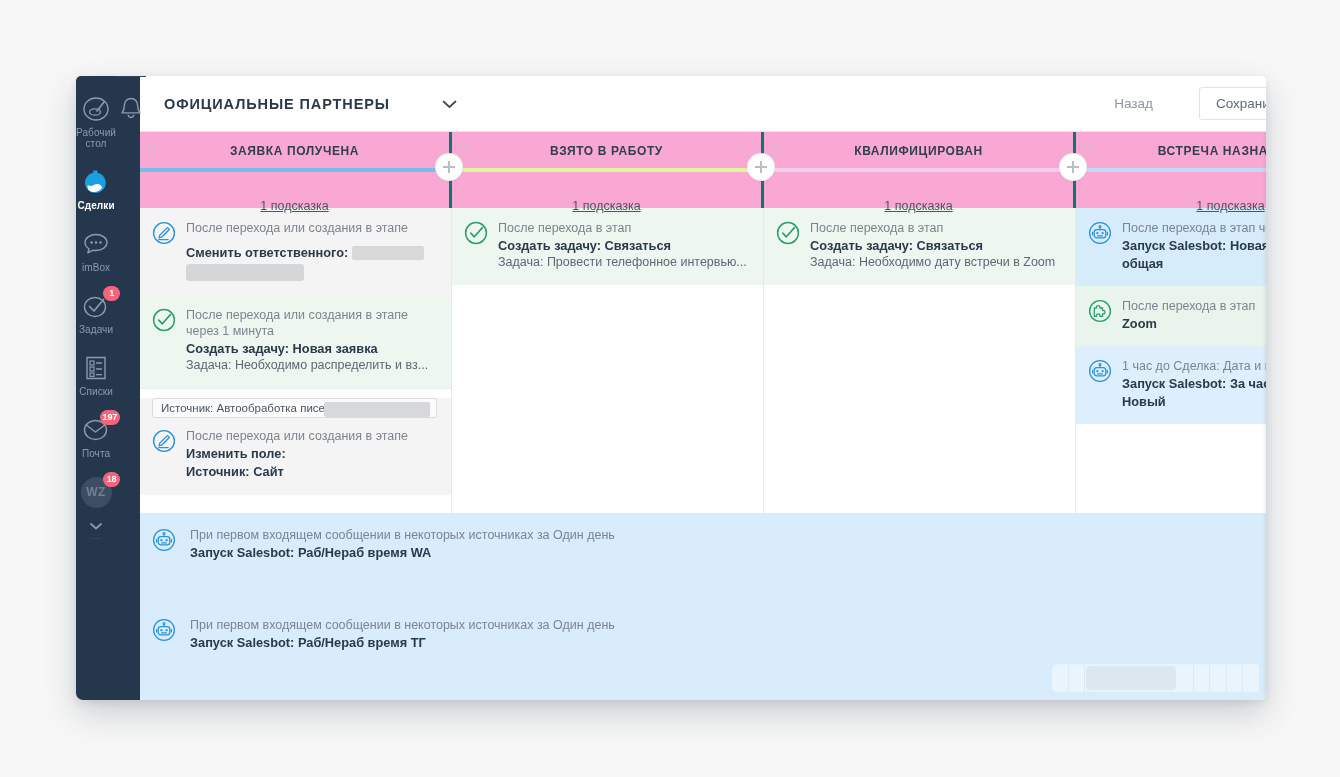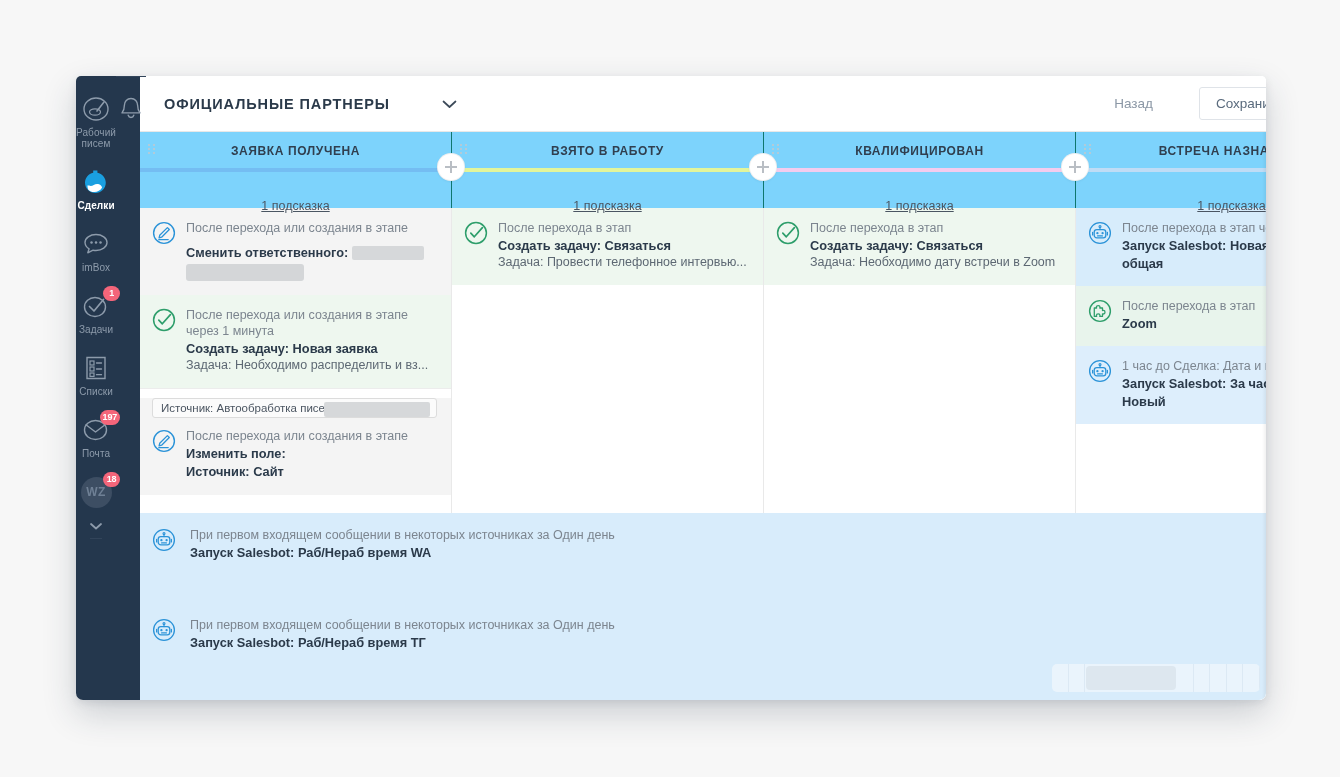--- a/index.html
+++ b/index.html
@@ -195,22 +195,22 @@
     height: 76px;
     flex: 0 0 76px;
     background: #f7f7f7;
     position: relative;
     z-index: 3;
   }
   .col-head {
     width: 312px;
     flex: 0 0 312px;
     position: relative;
-    background: #7dd3fc;
-    border-right: 1px solid #0f766e;
+    background: #f9a8d4;
+    border-right: 3px solid #0f766e;
   }
   .col-head-title {
     text-align: center;
     font-size: 12px;
     font-weight: bold;
     color: #303f4f;
     letter-spacing: .6px;
     padding-top: 12px;
     white-space: nowrap;
   }
@@ -414,21 +414,21 @@
     <div class="nav-list">
 
       <div class="nav-item two-line">
         <div class="nav-icon-wrap">
           <svg width="30" height="30" viewBox="0 0 30 30">
             <ellipse cx="15" cy="15" rx="12" ry="11" fill="none" stroke="#8d9bab" stroke-width="1.4"></ellipse>
             <ellipse cx="14" cy="18" rx="5.5" ry="3.2" fill="none" stroke="#8d9bab" stroke-width="1.3"></ellipse>
             <path d="M16 17 L23 8" stroke="#8d9bab" stroke-width="1.6" fill="none" stroke-linecap="round"></path>
           </svg>
         </div>
-        <div class="nav-label">Рабочий писем</div>
+        <div class="nav-label">Рабочий стол</div>
       </div>
 
       <div class="nav-item active">
         <div class="nav-icon-wrap">
           <svg width="30" height="30" viewBox="0 0 30 30">
             <path d="M14.2 3.5h2.2v2.2c4.8 1 8.4 5.1 8.4 10.1 0 5.7-4.7 10.3-10.4 10.3S4 21.5 4 15.8c0-5 3.5-9.1 8.2-10.1V3.5z" fill="#1a9fe0"></path>
             <path d="M8.2 18.6c3.3 1.4 5.3-2.4 9-1.5 2.1.5 3.3 2 3.9 3.3-1.5 2.8-4.5 4.6-7.9 4.6-2.3 0-4.4-.9-5.9-2.3-.6-1.2-.8-2.7-.9-4.1z" fill="#ffffff"></path>
             <path d="M21.5 12.1c-3.4-1.7-5.6 2.2-9.3 1.1-1.9-.6-3-2-3.6-3.2 1.5-2.5 4.3-4.1 7.5-4.1 2.5 0 4.7 1 6.3 2.6.5 1.1.9 2.3 1.1 3.6z" fill="#ffffff" opacity="0"></path>
           </svg>
         </div>

